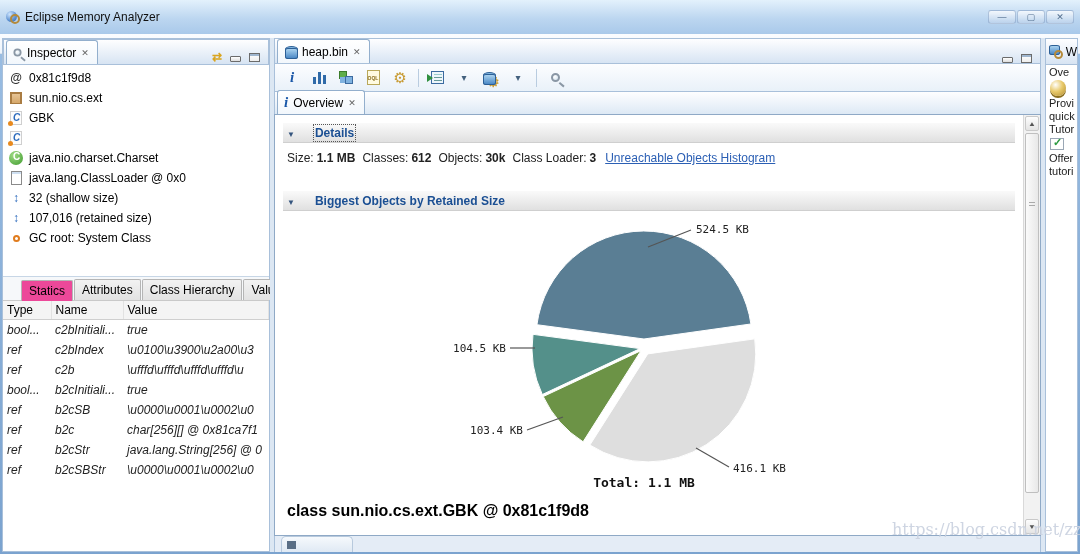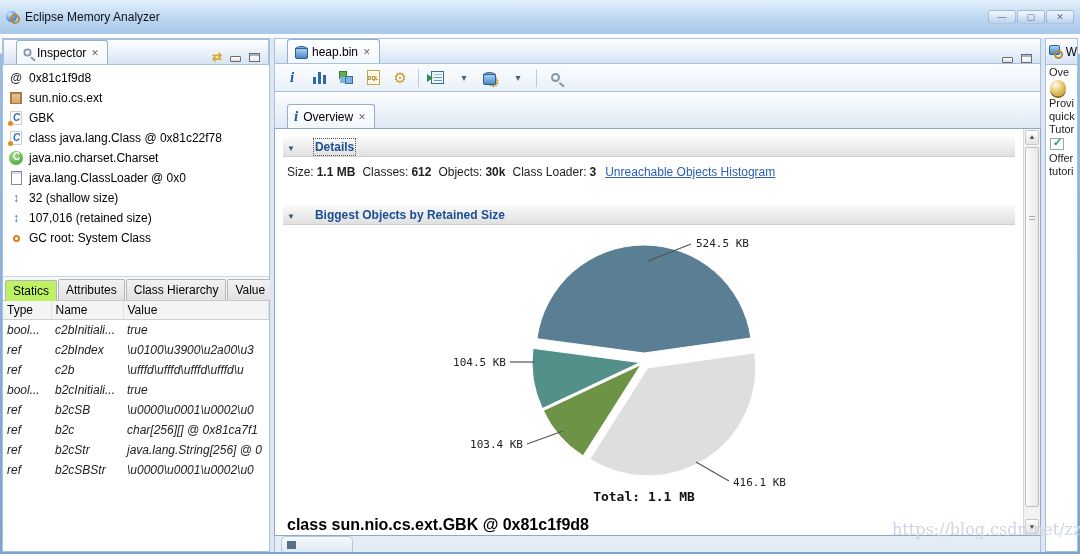--- a/index.html
+++ b/index.html
@@ -26,21 +26,21 @@
   .app-icon::after{content:""; position:absolute; right:0; bottom:0; width:6px; height:6px; border:2px solid #b58a3a; border-radius:50%;}
   
   .menubar{height:20px; display:flex; align-items:center; padding-left:4px; gap:2px;
     background:linear-gradient(#fbfdff,#eef4fb); border-bottom:1px solid #d8e2ee;}
   .menu-item{padding:2px 9px; border-radius:2px;}
   
   .main{position:absolute; top:38px; left:2px; right:2px; bottom:2px; display:flex; background:#dce7f3;}
   
   .viewtabbar{height:26px; background:linear-gradient(#fefeff,#d7e4f3); border:1px solid #a9c0da;
     display:flex; align-items:flex-end;}
-  .viewtab{height:24px; margin-left:12px; padding:0 8px 0 6px; display:flex; align-items:center; gap:5px;
+  .viewtab{height:24px; margin-left:2px; padding:0 8px 0 6px; display:flex; align-items:center; gap:5px;
     background:linear-gradient(#ffffff,#f2f7fc); border:1px solid #93afcd; border-bottom:none;
     border-radius:3px 3px 0 0; font-size:12px;}
   .tab-close{font-size:11px; color:#666; font-family:"DejaVu Sans",sans-serif;}
   .tab-close::before{content:"✕"; font-size:9px;}
   .bar-icons{margin-left:auto; display:flex; align-items:center; gap:8px; padding-right:8px;}
   .ico-min,.ico-max{width:11px; height:9px; display:inline-block;}
   .ico-min{border:1px solid #6b6b6b; border-radius:1px; background:linear-gradient(#fff,#ddd); height:6px; margin-top:3px;}
   .ico-max{border:1px solid #6b6b6b; background:linear-gradient(#fff,#eee); box-shadow:inset 0 2px 0 #9fb6cf;}
   .ico-sync{color:#d9a520; font-weight:bold; font-size:12px;}
   .ico-sync::before{content:"⇄";}
@@ -59,21 +59,21 @@
     background:radial-gradient(circle at 35% 30%, #9fdc84, #3f9a2e); color:#fff;}
   .i-charset::before{content:"C"; position:absolute; left:4px; top:0; font-size:10px; font-weight:bold; color:#fff;}
   .i-page{width:11px; height:14px; border:1px solid #8a8a8a; background:#fff; box-shadow:inset 0 2px 0 #cfe0f2;}
   .i-size{color:#2d6bbd; font-size:12px;}
   .i-size::before{content:"↕";}
   .i-dot{width:7px; height:7px; border:2px solid #e07c1e; border-radius:50%;}
   
   .stat-tabs{height:24px; display:flex; align-items:flex-end; background:#f6f8fa; border-bottom:1px solid #c9c9c9; padding-left:2px;}
   .stat-tab{padding:3px 7px; border:1px solid #b5b5b5; border-bottom:none; border-radius:2px 2px 0 0; margin-right:1px;
     background:linear-gradient(#f2f2f2,#e2e2e2); white-space:nowrap; font-size:12px;}
-  .stat-tab.active{background:#bef264; position:relative; top:1px;}
+  .stat-tab.active{background:#ec4899; position:relative; top:1px;margin-left:16px;}
   .i-pin{margin-left:auto; margin-right:6px; margin-bottom:4px; width:12px; height:12px; position:relative;}
   .i-pin::before{content:""; position:absolute; left:1px; top:1px; width:7px; height:7px; background:#2e9b43; border-radius:2px; transform:rotate(45deg);}
   .i-pin::after{content:""; position:absolute; left:6px; top:7px; width:1.5px; height:6px; background:#555; transform:rotate(45deg);}
   table.statics{width:100%; border-collapse:collapse; font-size:12px;}
   table.statics th{font-weight:normal; text-align:left; padding:2px 4px; background:#f4f4f4;
     border-bottom:1px solid #cfcfcf; border-right:1px solid #e2e2e2;}
   table.statics td{padding:2px 4px; font-style:italic; color:#222; white-space:nowrap; overflow:hidden; height:20px;}
   table.statics td:first-child{width:48px;} table.statics th:first-child{width:48px;}
   table.statics td:nth-child(2){width:72px;} table.statics th:nth-child(2){width:72px;}
   
@@ -103,21 +103,21 @@
   .i-oql::before{content:"OQL"; position:absolute; left:0px; top:4px; font-size:5px; font-weight:bold; color:#8a6d1d; letter-spacing:0;}
   .i-gear::before{content:"⚙"; color:#c89b33; font-size:15px;}
   .i-list{width:13px; height:13px; border:1px solid #3c6ba0; background:
      linear-gradient(#9cc,#9cc) 2px 2px/8px 1px no-repeat,
      linear-gradient(#699,#699) 2px 5px/8px 1px no-repeat,
      linear-gradient(#699,#699) 2px 8px/8px 1px no-repeat,#eef6fb; position:relative;}
   .i-list::before{content:""; position:absolute; left:-5px; top:2px; border-left:6px solid #2f8f3f; border-top:4px solid transparent; border-bottom:4px solid transparent;}
   .i-dropdown::before{content:"▾"; color:#44617e; font-size:10px;}
   .i-search{width:9px; height:9px; border:2px solid #8a97a5; border-radius:50%; position:relative; background:radial-gradient(circle at 35% 35%, #fff, #cfe0ee);}
   .i-search::after{content:""; position:absolute; left:7px; top:7px; width:6px; height:2px; background:#8a97a5; transform:rotate(40deg); transform-origin:0 0;}
-  .ov-tabbar{height:36px; background:linear-gradient(#fefeff,#dde9f5); border-left:1px solid #a9c0da; border-right:1px solid #a9c0da; display:flex; align-items:flex-end;}
+  .ov-tabbar{height:22px; background:linear-gradient(#fefeff,#dde9f5); border-left:1px solid #a9c0da; border-right:1px solid #a9c0da; display:flex; align-items:flex-end;}
   
   .content{flex:1; background:#fff; border:1px solid #8fa9c6; position:relative; overflow:hidden; display:flex;}
   .content-inner{flex:1; min-width:0; padding:0 0 0 0;}
   .section-header{height:20px; margin:8px 8px 0 8px; display:flex; align-items:center; gap:20px; padding-left:4px;
     background:linear-gradient(#fafafa,#e0e0e0); border-bottom:1px solid #cfcfcf;}
   .sec-arrow::before{content:"▼"; font-size:8px; color:#35557e;}
   .sec-title{font-weight:bold; color:#1b4f93; font-size:12px;}
   .sec-title.focus{outline:1px dotted #555; outline-offset:1px;}
   .details-line{margin:8px 8px 0 12px; font-size:12px; color:#222;}
   .details-line b{margin:0 3px 0 3px;}
@@ -210,21 +210,20 @@
       <div class="tree-row">
           <span class="tree-ico">
             <span class="i-class"></span>
           </span>
           <span>GBK</span>
         </div>
       <div class="tree-row">
           <span class="tree-ico">
             <span class="i-class"></span>
           </span>
-          <span>class java.lang.Class @ 0x81c22f78</span>
         </div>
       <div class="tree-row">
           <span class="tree-ico">
             <span class="i-charset"></span>
           </span>
           <span>java.nio.charset.Charset</span>
         </div>
       <div class="tree-row">
           <span class="tree-ico">
             <span class="i-page"></span>

